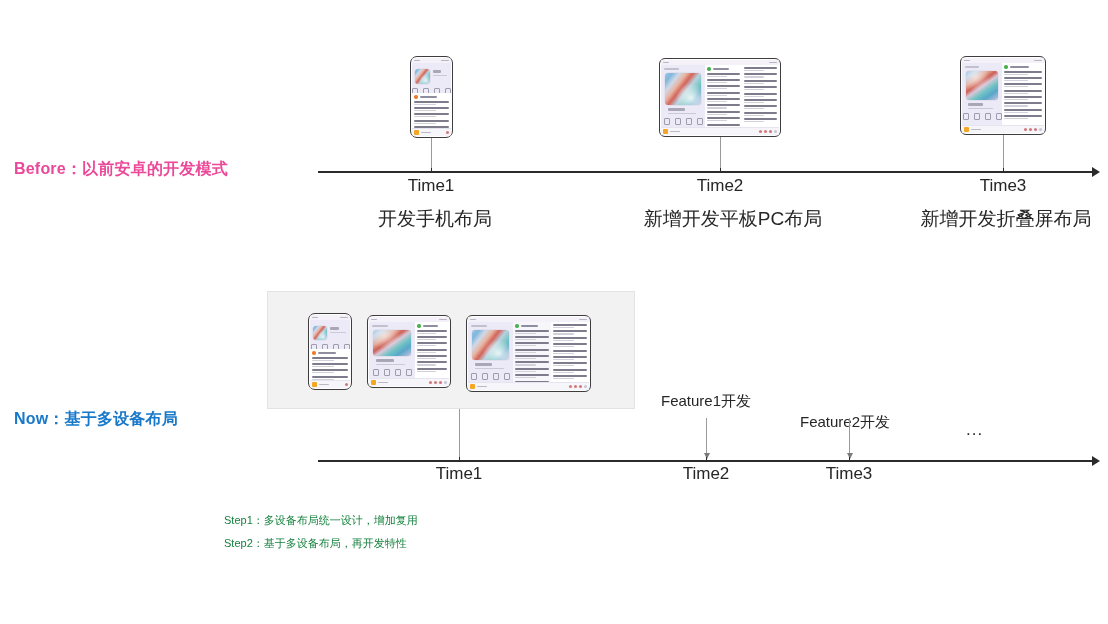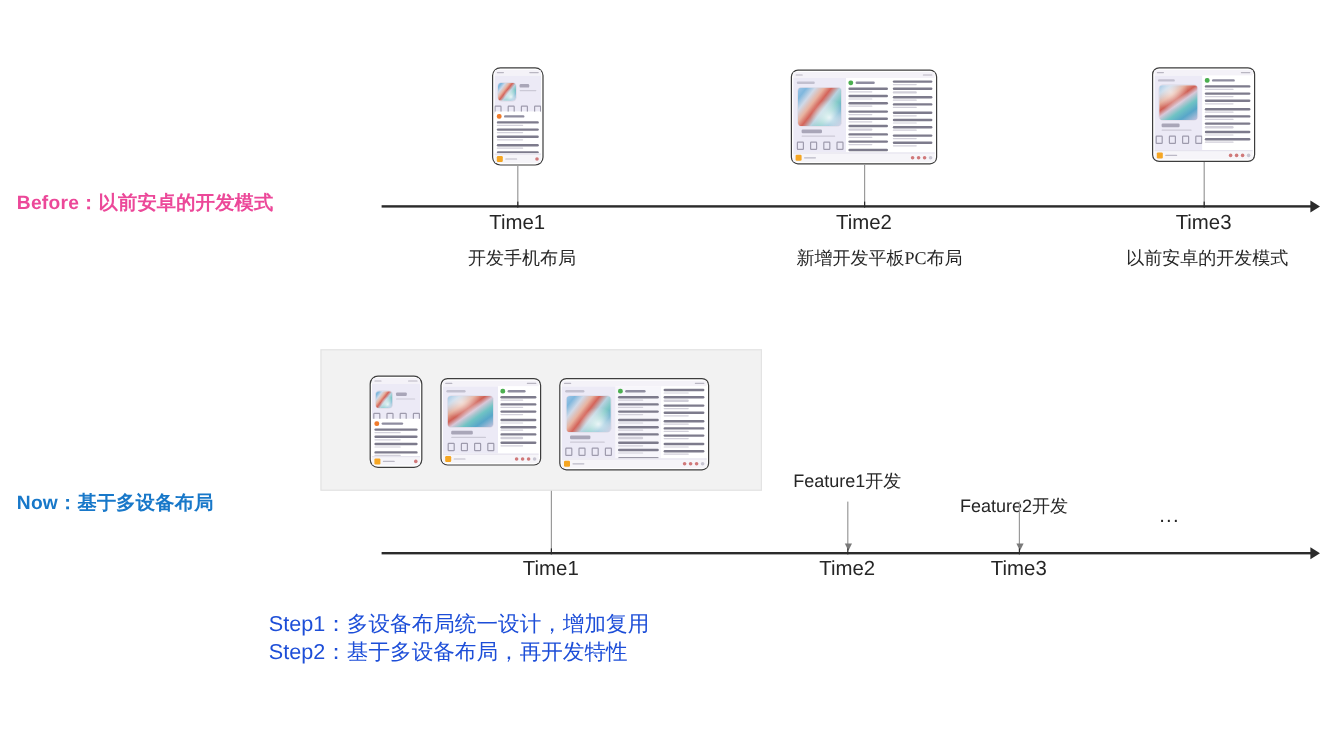--- a/index.html
+++ b/index.html
@@ -76,47 +76,46 @@
   .time-label {
     position: absolute;
     font-size: 17px;
     color: #262626;
     text-align: center;
     white-space: nowrap;
     transform: translateX(-50%);
   }
   .time-sub {
     position: absolute;
-    font-size: 15px;
+    font-size: 19px;
     color: #262626;
     text-align: center;
     white-space: nowrap;
     transform: translateX(-50%);
-    font-family: Liberation Serif, serif;
   }
   .feature-label {
     position: absolute;
     font-size: 15px;
     color: #262626;
     white-space: nowrap;
     transform: translateX(-50%);
   }
   .ellipsis-mark {
     position: absolute;
     font-size: 17px;
     color: #262626;
     letter-spacing: 1px;
   }
   .steps {
     position: absolute;
     left: 224px;
     top: 509px;
-    font-size: 18px;
+    font-size: 11px;
     line-height: 23px;
-    color: #1d4ed8;
+    color: #15803d;
     white-space: nowrap;
   }
 
   
   .group-box {
     position: absolute;
     background: #f2f2f2;
     border: 1px solid #e3e3e3;
     box-sizing: border-box;
   }
@@ -537,21 +536,21 @@
   <div class="tick" style="left:431px; top:168px;"></div>
   <div class="tick" style="left:720px; top:168px;"></div>
   <div class="tick" style="left:1003px; top:168px;"></div>
 
   <div class="time-label" style="left:431px; top:176px;">Time1</div>
   <div class="time-label" style="left:720px; top:176px;">Time2</div>
   <div class="time-label" style="left:1003px; top:176px;">Time3</div>
 
   <div class="time-sub" style="left:435px; top:206px;">开发手机布局</div>
   <div class="time-sub" style="left:733px; top:206px;text-align:right;">新增开发平板PC布局</div>
-  <div class="time-sub" style="left:1006px; top:206px;">以前安卓的开发模式</div>
+  <div class="time-sub" style="left:1006px; top:206px;">新增开发折叠屏布局</div>
 
   <div class="section-label" id="now-label">Now：基于多设备布局</div>
 
   <div class="group-box" style="left:267px; top:291px; width:368px; height:118px;"></div>
 
   <div class="device phone" style="left:308px; top:313px; width:44px; height:77px;">
     <div class="screen">
       <div class="statusbar">
         <span class="sb-dot"></span>
         <span class="sb-dot r"></span>

